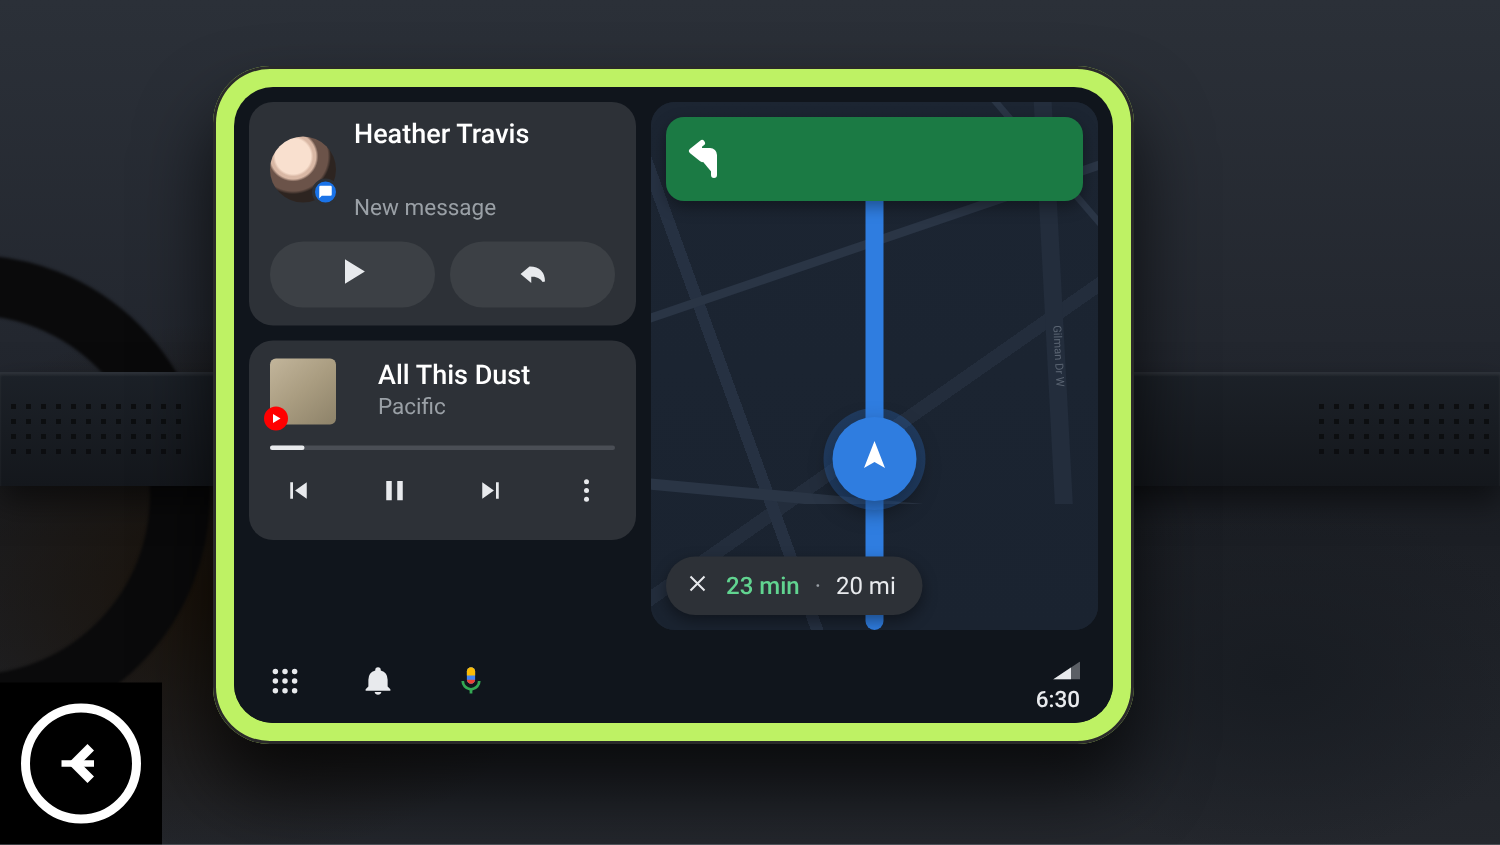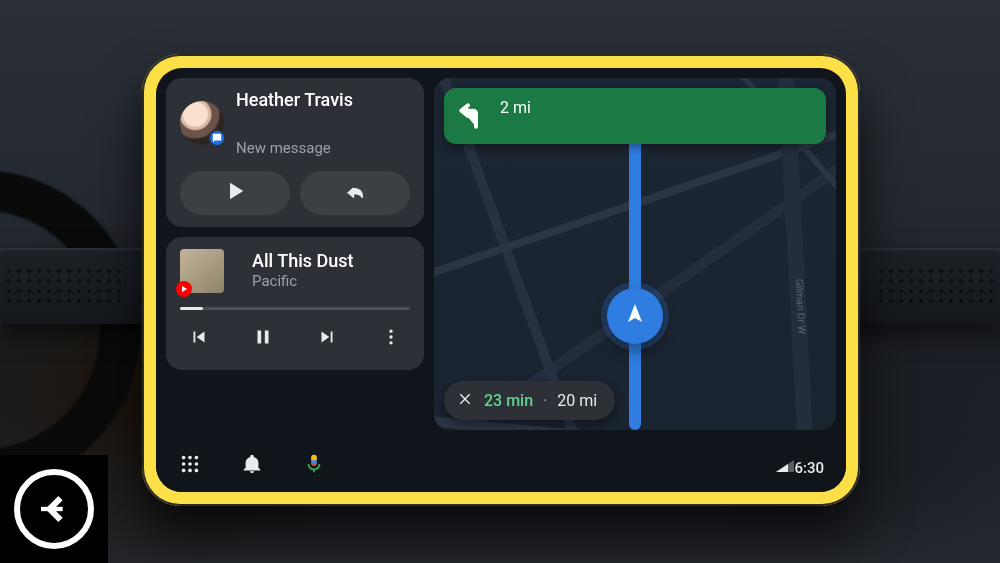--- a/index.html
+++ b/index.html
@@ -49,24 +49,24 @@
     background-size: 10px 10px;
     opacity: 0.9;
   }
   .dash-strip::before { left: 4px; }
   .dash-strip::after { right: 4px; }
 
   
   .device {
     position: absolute;
     left: 142px;
-    top: 54px;
-    width: 718px;
+    top: 44px;
+    width: 614px;
     height: 452px;
-    background: #fde047;
+    background: #bef264;
     border-radius: 38px;
     box-shadow:
       0 30px 50px rgba(0,0,0,0.7),
       inset 0 0 0 2px #2a2a2a;
     padding: 14px;
   }
   .screen {
     width: 100%;
     height: 100%;
     background: #10151c;
@@ -252,21 +252,21 @@
   
   .navbar {
     height: 52px;
     background: #10151c;
     display: flex;
     align-items: center;
     padding: 0 22px;
     color: #e8eaed;
   }
   .navbar .left { display: flex; gap: 38px; align-items: center; }
-  .navbar .right { margin-left: auto; display: flex; flex-direction: row; align-items: flex-end; gap: 0; }
+  .navbar .right { margin-left: auto; display: flex; flex-direction: column; align-items: flex-end; gap: 0; }
   .nav-icon { width: 24px; height: 24px; cursor: pointer; display:flex;align-items:center;justify-content:center; }
   .nav-icon svg { width: 22px; height: 22px; fill: #e8eaed; }
   .signal svg { width: 18px; height: 12px; fill: #e8eaed; }
   .clock { font-size: 15px; color: #e8eaed; font-weight: 500; line-height: 1; margin-top: 2px;}
 
   
   .watermark {
     position: absolute;
     left: 0; bottom: 0;
     width: 108px; height: 108px;
@@ -387,21 +387,20 @@
         </div>
 
         <div class="nav-banner">
           <div class="turn-icon">
             <svg viewBox="0 0 24 24" fill="none" stroke-width="3" stroke-linecap="round" stroke-linejoin="round">
               <path d="M15 20V10a2 2 0 00-2-2H5"></path>
               <path d="M9 4L4 8l5 4"></path>
             </svg>
           </div>
           <div>
-            <div class="nav-dist">2 mi</div>
           </div>
         </div>
 
         <div class="eta-pill">
           <div class="close">
             <span><svg viewBox="0 0 24 24" fill="none">
                   <path d="M5 5l14 14M19 5L5 19"></path>
                 </svg></span>
           </div>
           <span class="eta-time">23 min</span>

